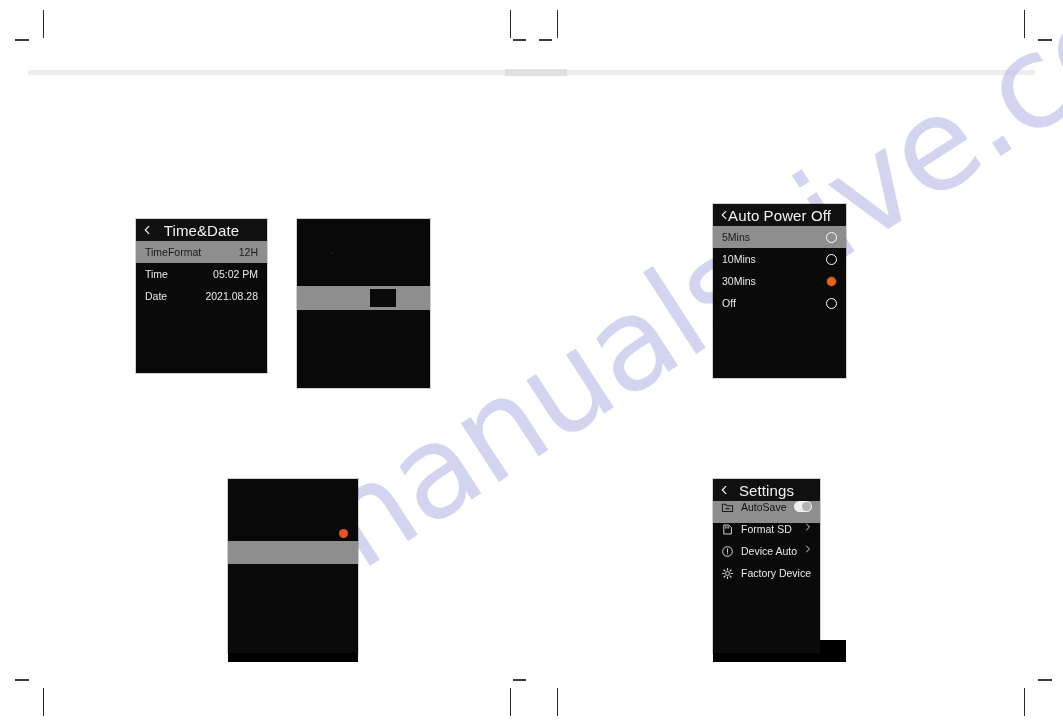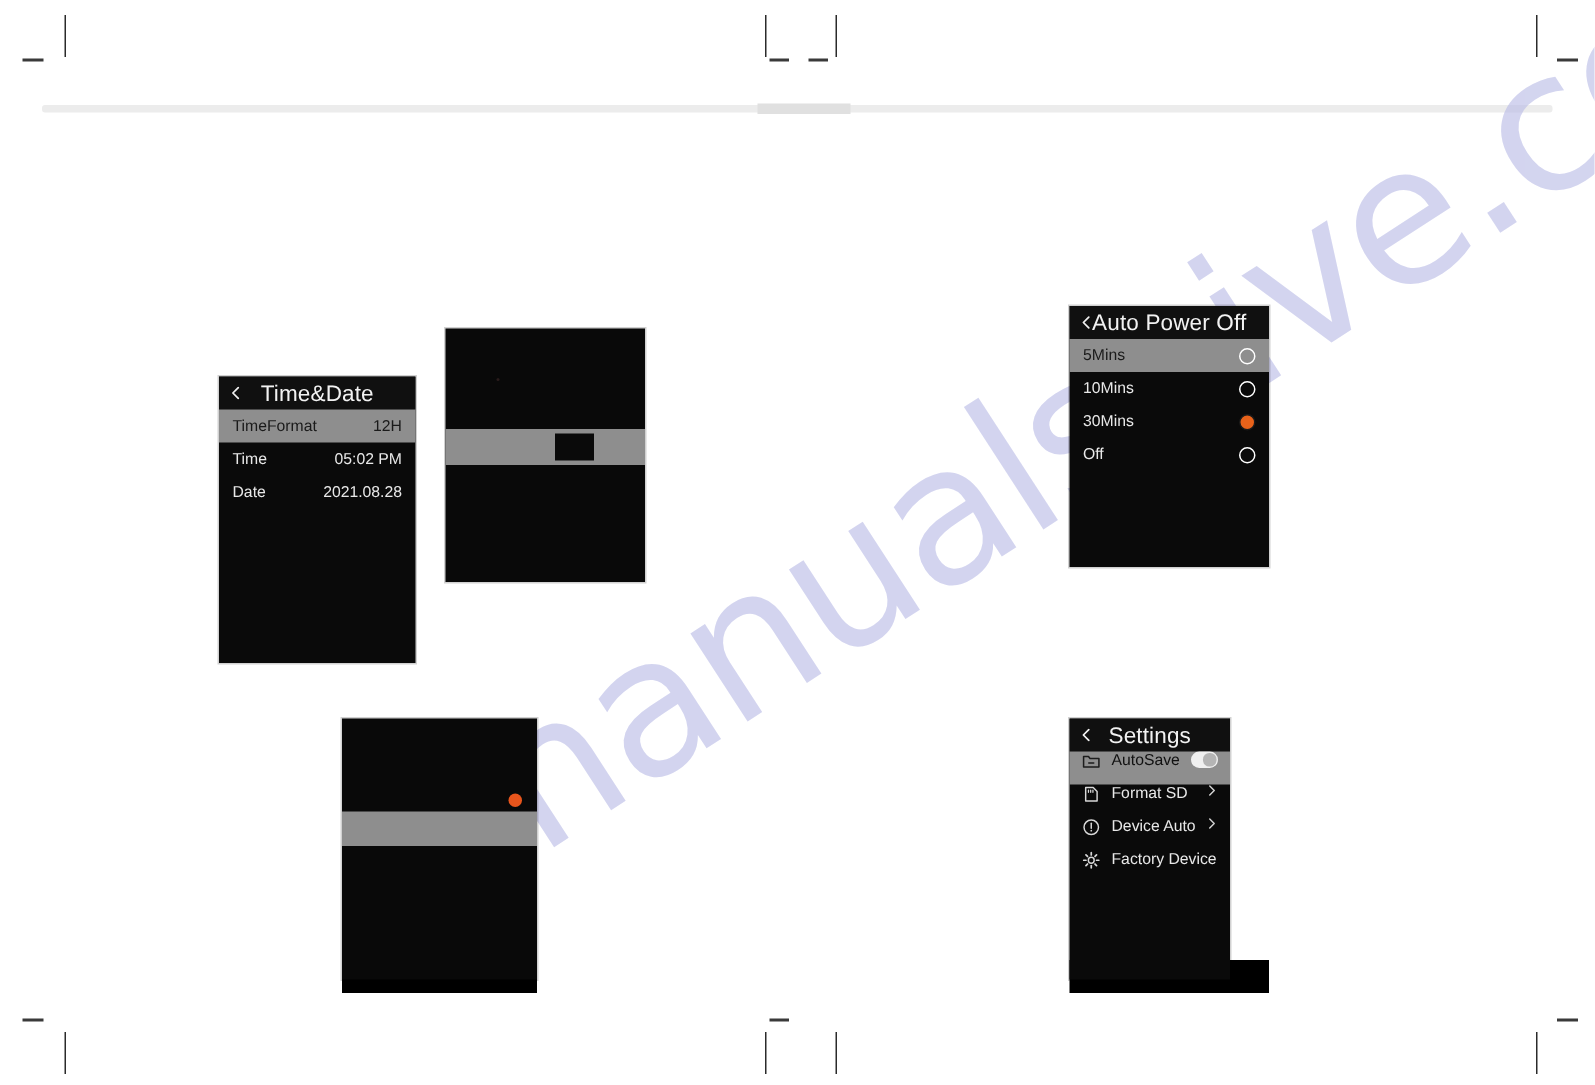--- a/index.html
+++ b/index.html
@@ -235,21 +235,21 @@
 <div class="crop-v" style="left:1024px;top:688px; height:28px;"></div>
 
 <div class="header-rule"></div>
 <div class="header-rule-tab"></div>
 
 <div class="footer-block" style="left:228px; top:640px; width:130px;"></div>
 <div class="footer-block" style="left:713px; top:640px; width:133px;"></div>
 
 <div class="watermark">manualshive.com</div>
 
-<div class="panel" style="left:146px; top:219px; width:131px; height:191px;margin-top:32px;">
+<div class="panel" style="left:136px; top:219px; width:131px; height:154px;">
   <div class="screen-title">
     <span class="back-chevron">
       <svg viewBox="0 0 10 10">
           <polyline points="6.5,1 2.5,5 6.5,9" fill="none" stroke="#f0f0f0" stroke-width="1.3" stroke-linecap="round" stroke-linejoin="round"></polyline>
         </svg>
     </span>
     <span class="ttl">Time&amp;Date</span>
   </div>
 
   <div class="row sel">

